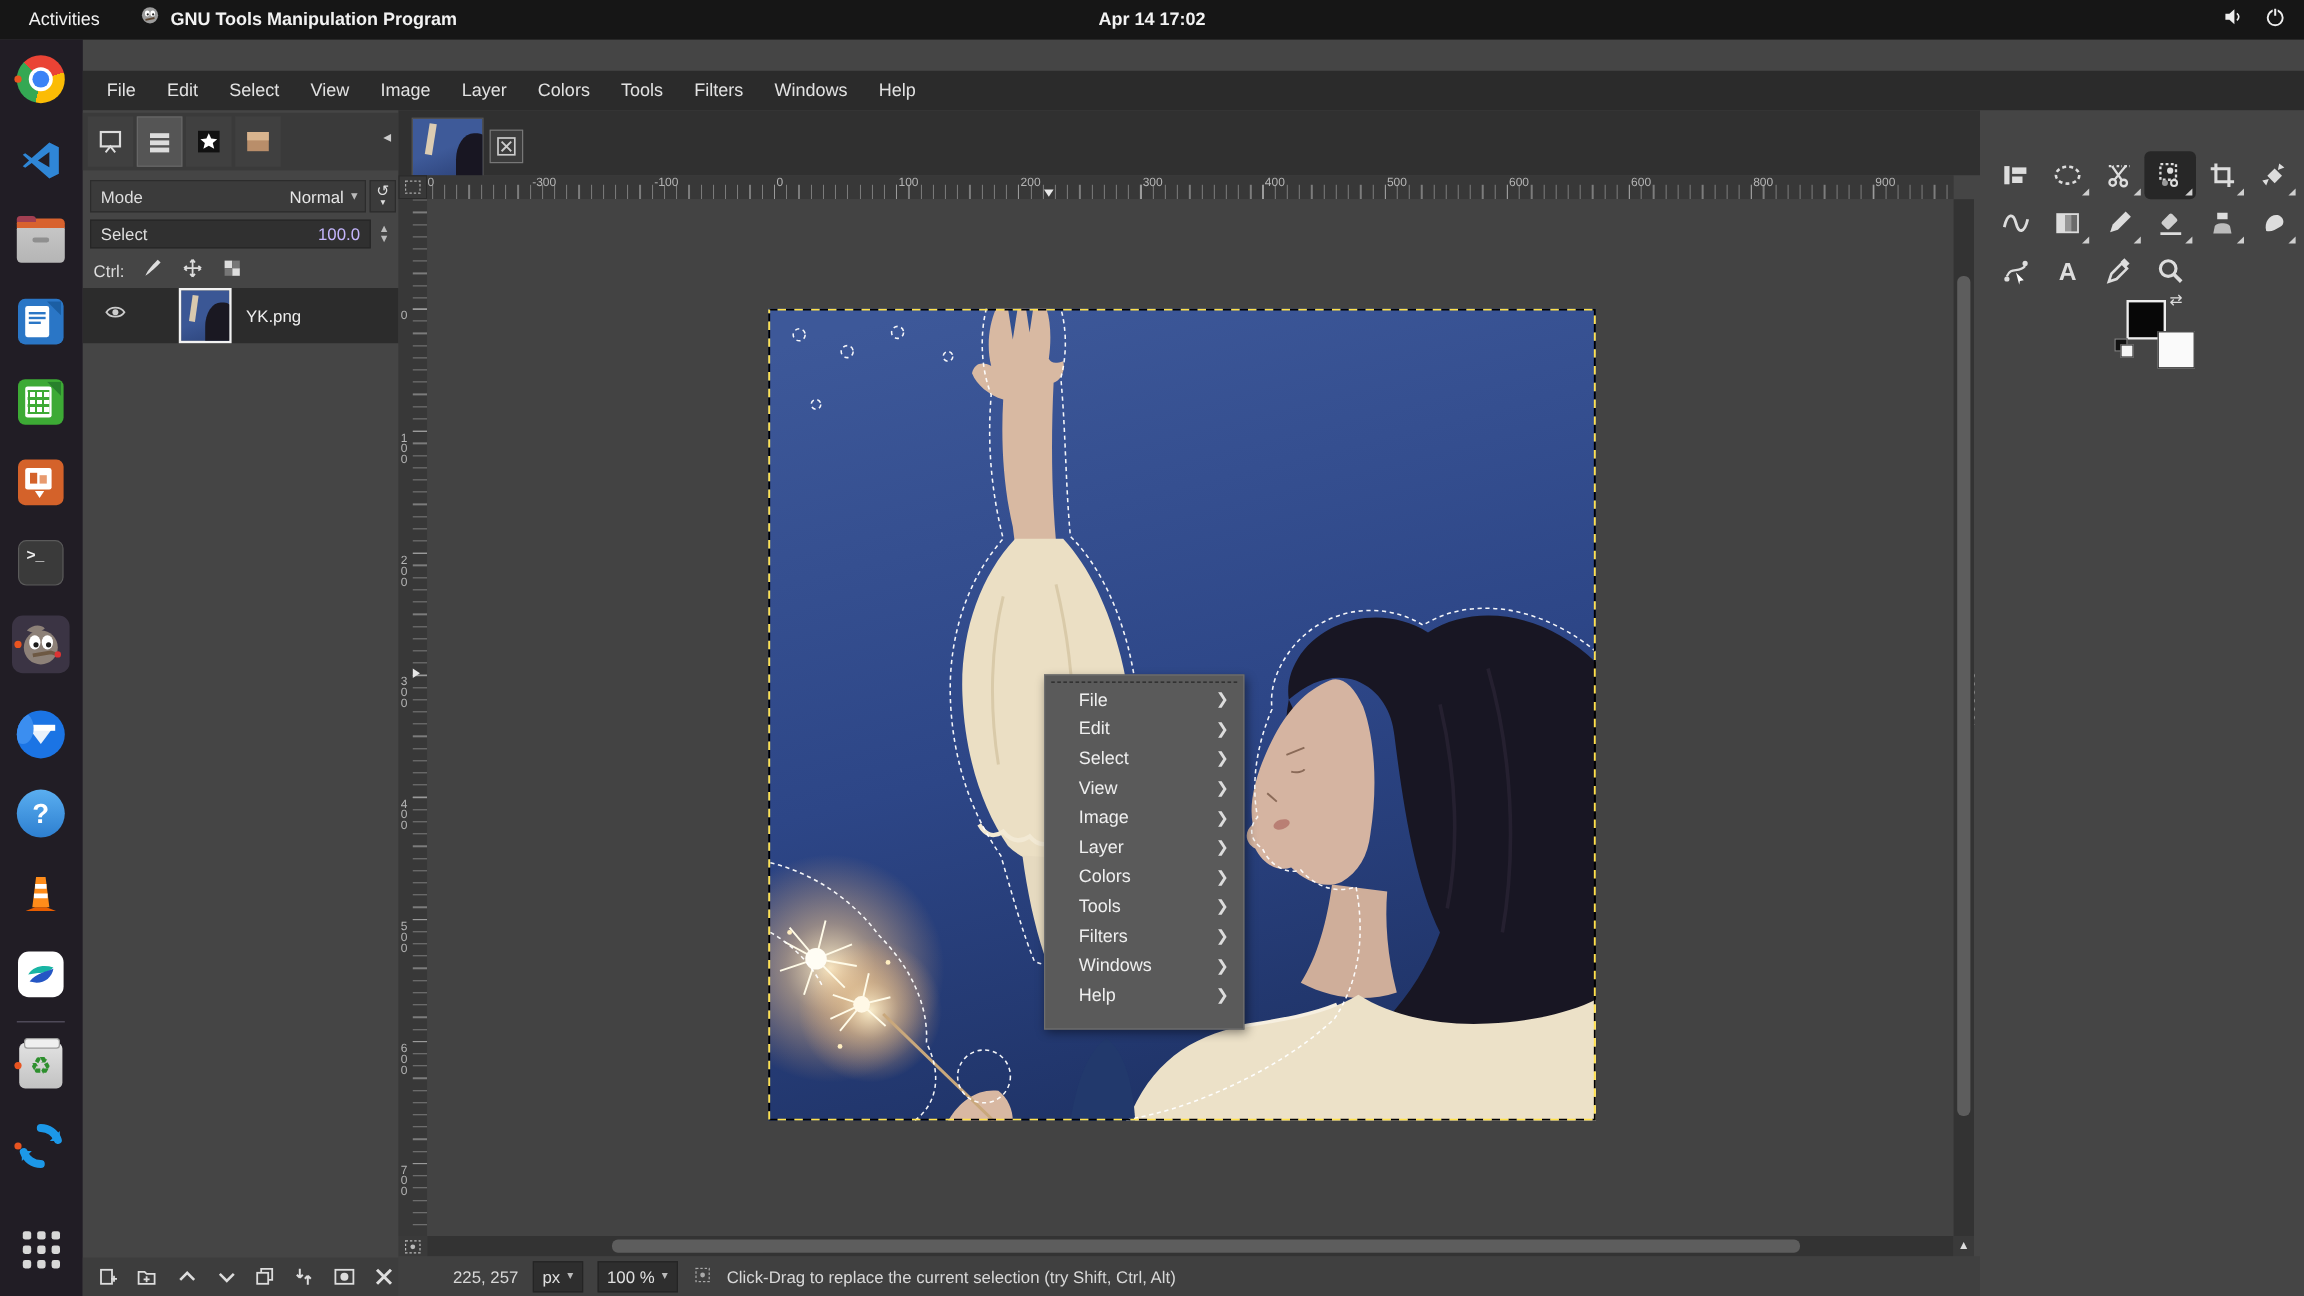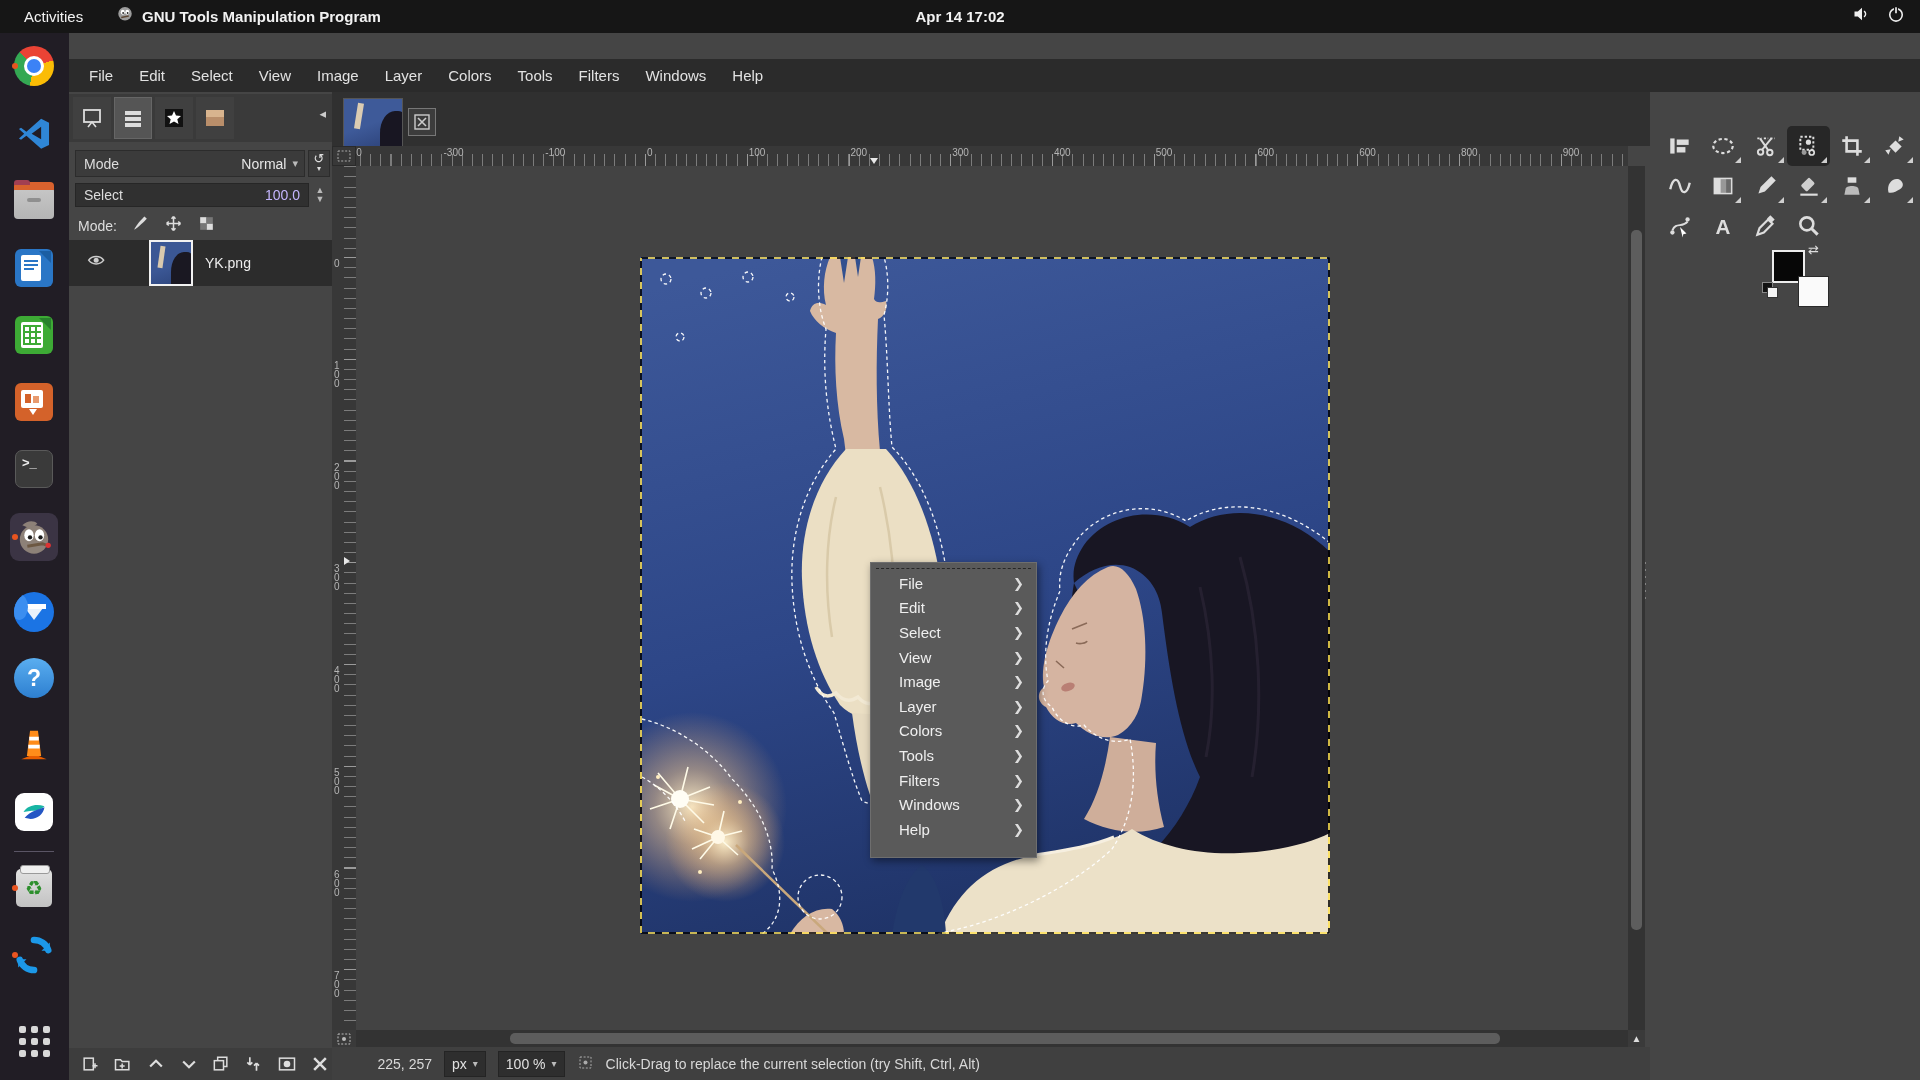--- a/index.html
+++ b/index.html
@@ -319,21 +319,21 @@
     </div>
     <div id="opacity-box">
       <span class="lab">Select</span>
       <span class="val">100.0</span>
     </div>
     <div id="opacity-spin">
         <span>▲</span>
         <span>▼</span>
       </div>
     <div id="lock-row">
-      <span class="lp-row-label">Mode:</span>
+      <span class="lp-row-label">Ctrl:</span>
       <span class="ic" id="lk1"><svg width="19" height="19" viewBox="0 0 24 24">
             <path d="M4 20 C6 14 14 6 17 3 L20 6 C17 9 9 17 4 20 Z" fill="#ddd"></path>
           </svg></span>
       <span class="ic" id="lk2"><svg width="19" height="19" viewBox="0 0 24 24">
             <path d="M12 3 v18 M3 12 h18 M12 3 l-2.5 3 M12 3 l2.5 3 M12 21 l-2.5 -3 M12 21 l2.5 -3 M3 12 l3 -2.5 M3 12 l3 2.5 M21 12 l-3 -2.5 M21 12 l-3 2.5" stroke="#ddd" stroke-width="1.9" fill="none"></path>
           </svg></span>
       <span class="ic" id="lk3"><svg width="19" height="19" viewBox="0 0 24 24">
             <rect x="4" y="4" width="8" height="8" fill="#ddd"></rect>
             <rect x="12" y="12" width="8" height="8" fill="#ddd"></rect>
             <rect x="12" y="4" width="8" height="8" fill="#777"></rect>

